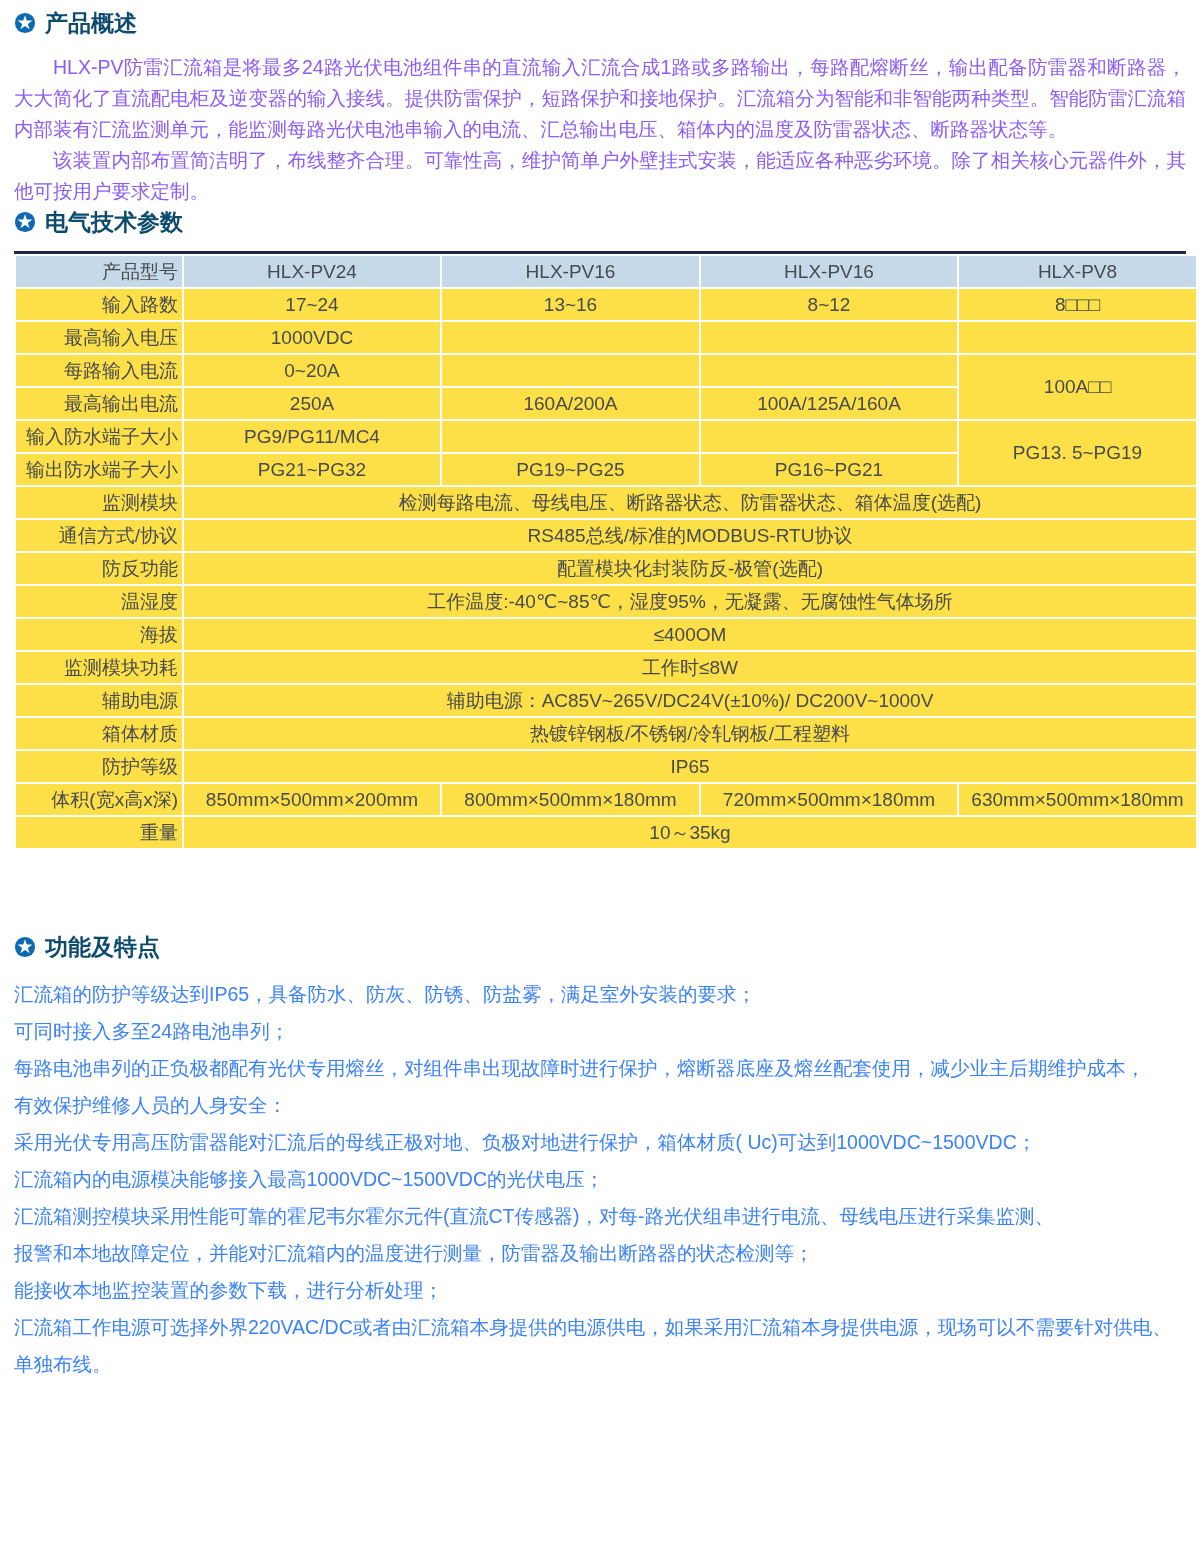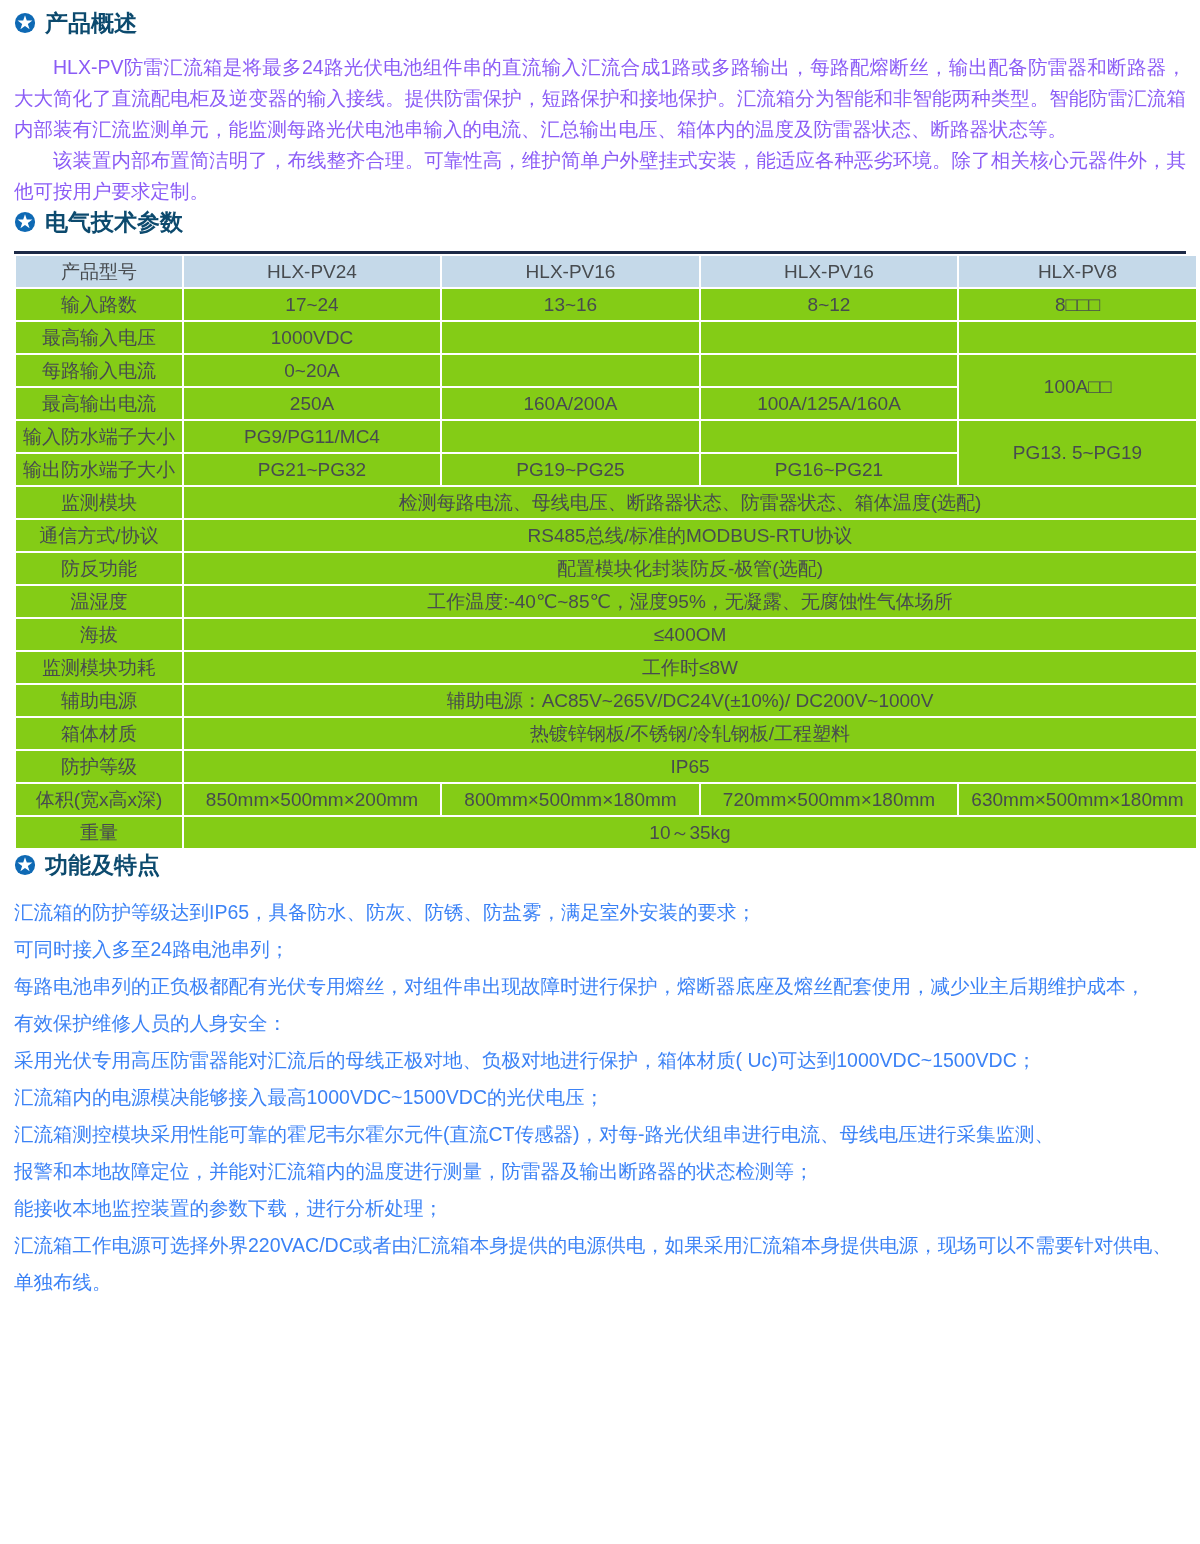--- a/index.html
+++ b/index.html
@@ -26,28 +26,28 @@
   }
 
   .section-params{}
   .table-wrap{border-top:3px solid #1d2a47;margin-top:14px;}
   table.params{
     width:100%;table-layout:fixed;
     border-collapse:separate;border-spacing:2px;
     font-size:19px;color:#474b4f;
   }
   table.params th,table.params td{
-    height:31px;padding:0 4px;background:#84cc16;
+    height:31px;padding:0 4px;background:#fde047;
     font-weight:normal;text-align:center;
     overflow:hidden;white-space:nowrap;
   }
   table.params thead th{background:#c5d9e9;}
-  table.params .label-cell{text-align:center;}
-
-  .section-features{}
+  table.params .label-cell{text-align:right;}
+
+  .section-features{margin-top:82px;}
   .features{margin-top:14px;}
   .feature-line{
     font-size:19.5px;line-height:37px;height:37px;
     white-space:nowrap;color:#3b82f6;
   }
 </style>
 </head>
 <body>
 
 <div class="page">

